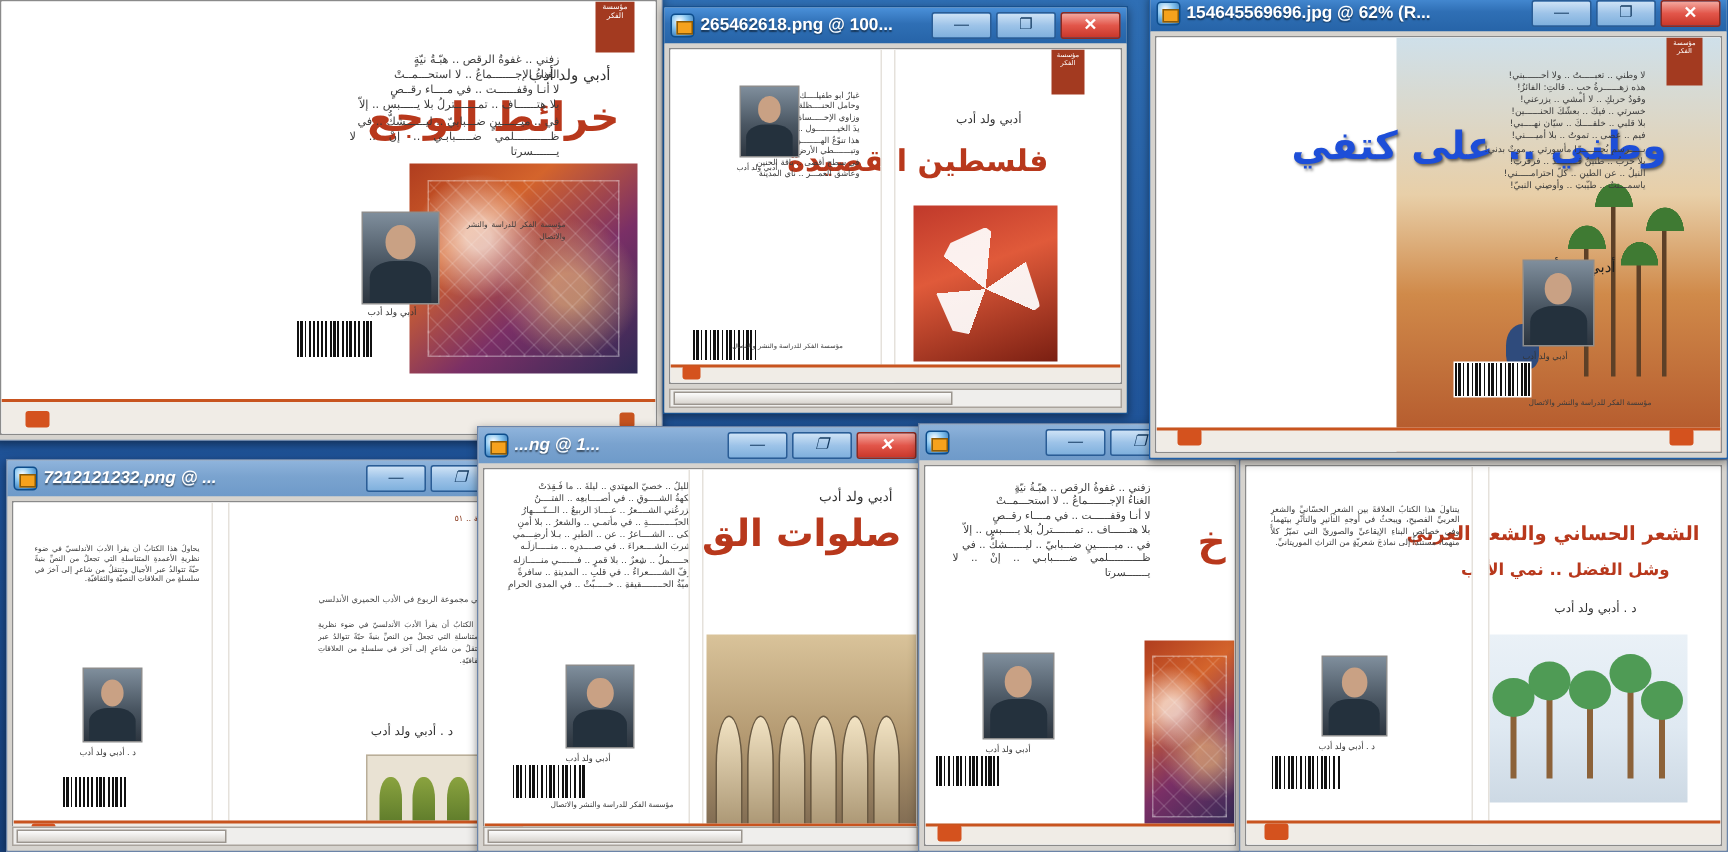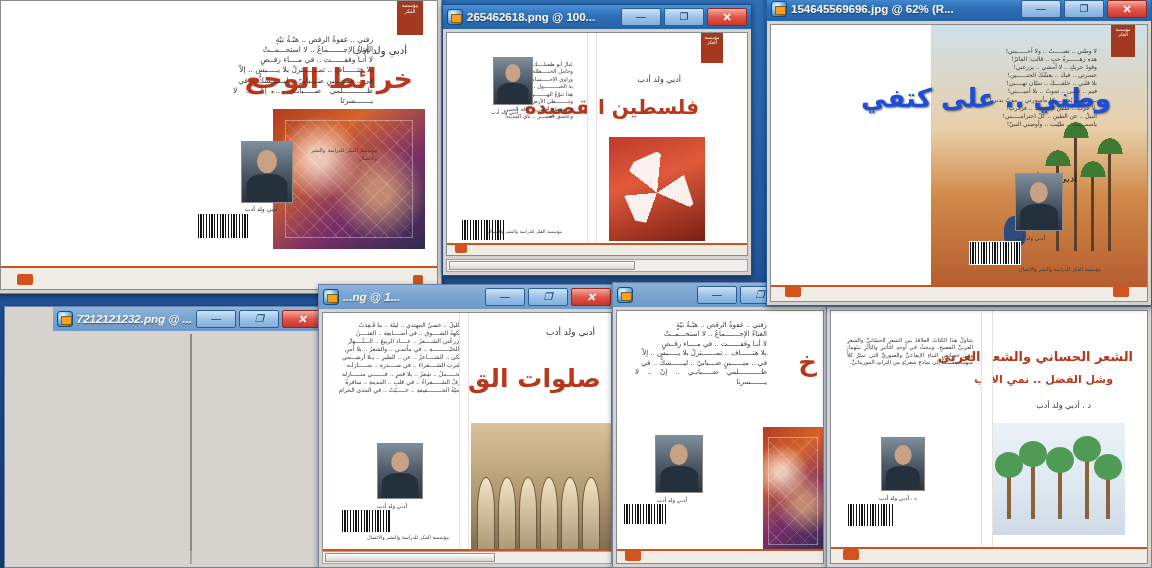--- a/index.html
+++ b/index.html
@@ -340,21 +340,21 @@
 
             <div class="footer-bar"></div>
             <div class="logo-dot" style="left:16px; bottom:4px;"></div>
             <div class="logo-dot" style="right:14px; bottom:4px; width:10px; height:10px; background:#c8541f;"></div>
           </div>
         </div>
       </div>
     </div>
   </div>
 
-  <div class="window" style="left:4px; top:306px; width:371px; height:262px;align-items:center;">
+  <div class="window" style="left:4px; top:306px; width:371px; height:262px;">
     <div class="titlebar inactive">
       <span class="title-icon"></span>
       <span class="title-text">7212121232.png @ ...</span>
       <span class="win-btns">
         <span class="win-btn">—</span>
         <span class="win-btn">❐</span>
         <span class="win-btn close">✕</span>
       </span>
     </div>
     <div class="win-body">
@@ -402,21 +402,21 @@
         <span class="win-btn close">✕</span>
       </span>
     </div>
     <div class="win-body">
       <div class="canvas-area">
         <div class="cover">
           <div class="spread">
             <div class="wm-bg"></div>
 
             <div class="author-line arabic" style="position:absolute; right:16px; top:14px; font-size:9px;">أدبي ولد أدب</div>
-            <div class="title-big arabic" style="position:absolute; right:10px; top:51px; font-size:25px;">صلوات الق</div>
+            <div class="title-big arabic" style="position:absolute; right:10px; top:28px; font-size:25px;">صلوات الق</div>
             <div class="blurb arabic" style="position:absolute; right:150px; top:8px; width:124px; font-size:6px; white-space:pre-line;">الليلُ .. خصيّ المهتدي .. ليلةَ .. ما فُـقِدَتْ
 نكهةُ الشــــوقِ .. في أصــــابعِه .. الفتــــنُ
 يزرعُني الشــــعرُ .. عــــادَ الربيعُ .. الـــنّــــهارُ
 بالحبّــــــــــةِ .. في مأتمـي .. والشعرُ .. بلا أمنِ
 بكى .. الشــــاعرُ .. عن .. الطيرِ .. بـلا أرضِـــمي
 شربَ الشــــعراءَ .. في صــــدرِه .. منـــــازلَـه
 يُحـــــملُ .. شِعرٌ .. بلا قمرٍ .. فـــــــي منـــــازله
 زفّ الشـــــعراءُ .. في قلبِ .. المدينةِ .. سافرةً
 أميّةُ الحــــــــقيقةِ .. خـــــبّتْ .. في المدى الحرامِ</div>
             <div class="art-mosque" style="right:0px; top:110px; width:140px; height:150px;">

